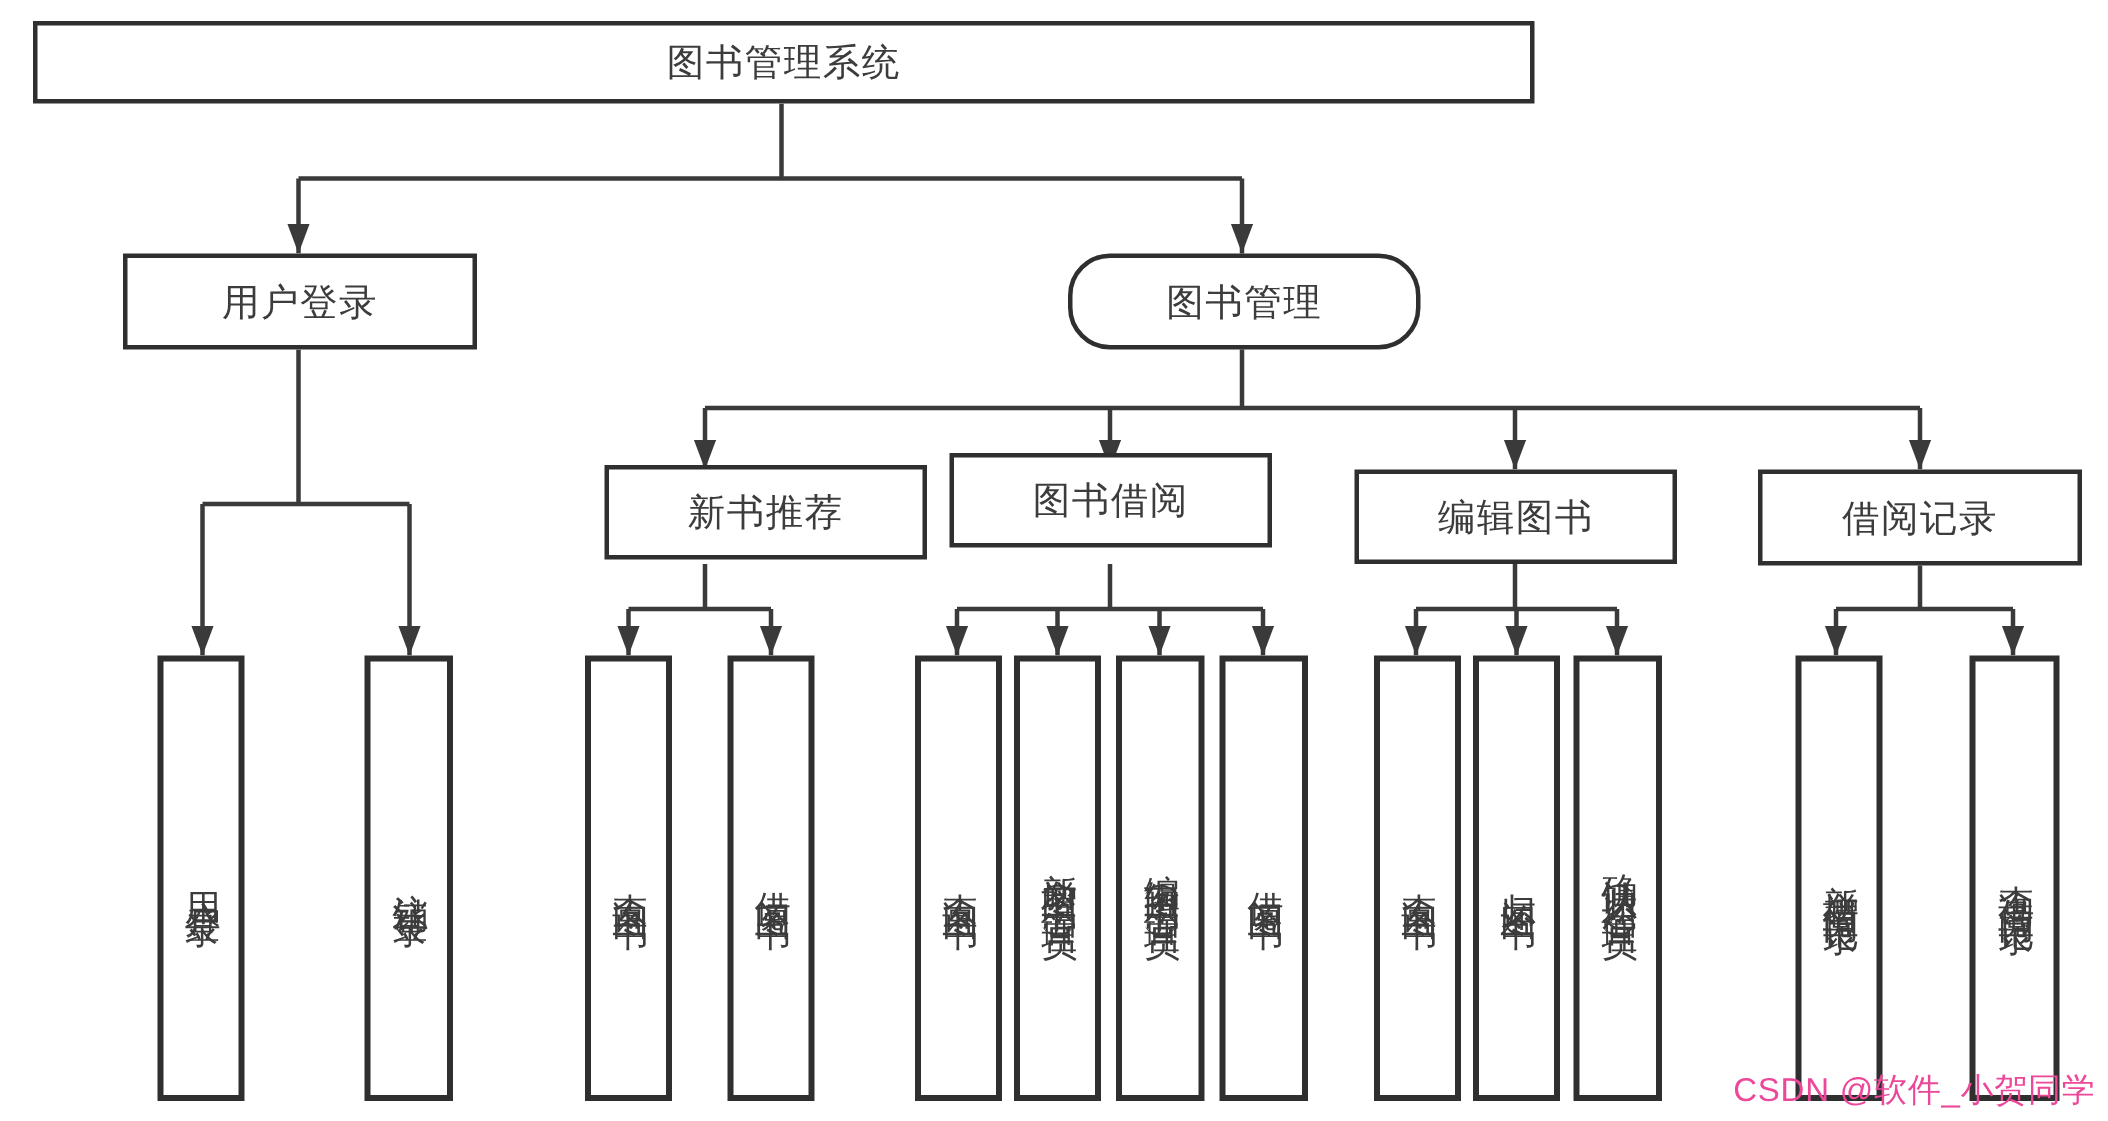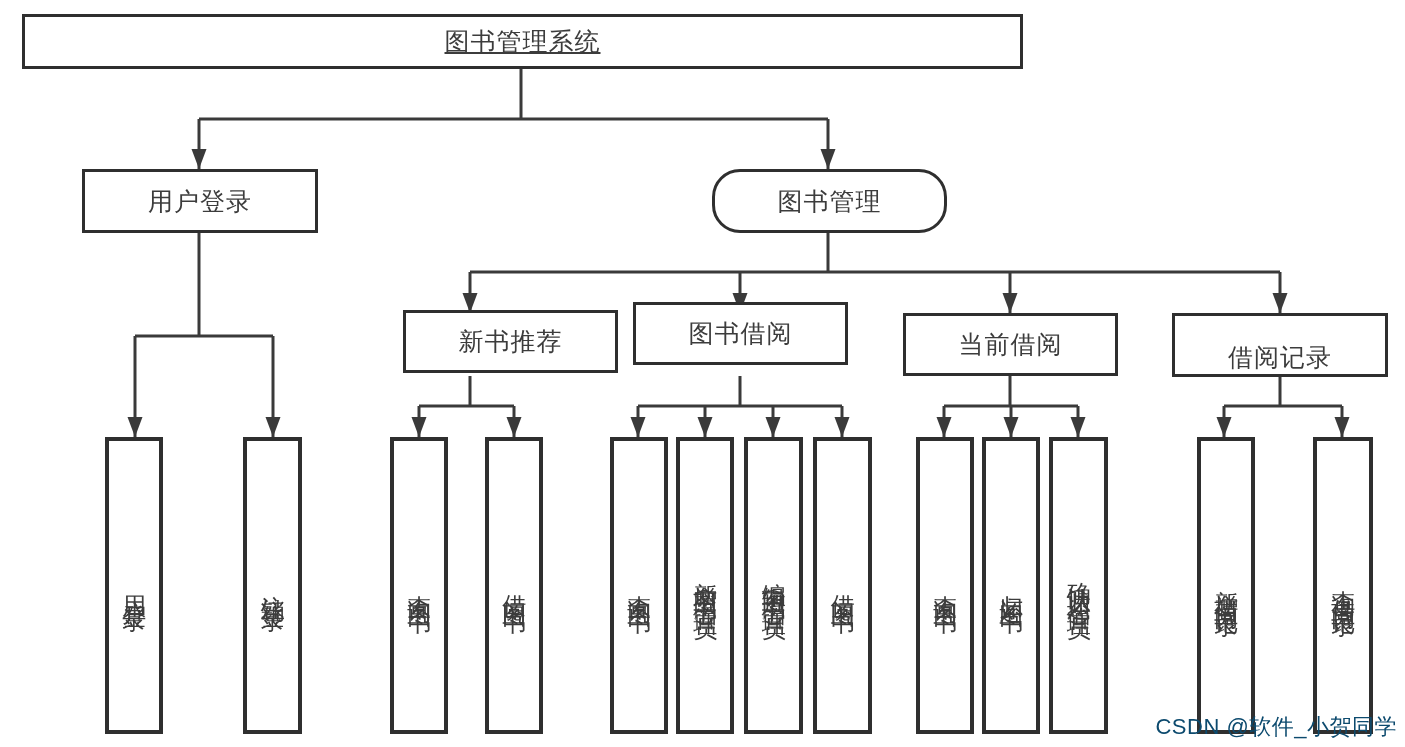--- a/index.html
+++ b/index.html
@@ -50,21 +50,21 @@
     font-size: 24px;
     letter-spacing: 5px;
     line-height: 1.1;
     white-space: nowrap;
   }
   .watermark {
     position: absolute;
     top: 712px;
     right: 8px;
     font-size: 22px;
-    color: #0c4a6e;
+    color: #ec4899;
     letter-spacing: 0.5px;
     white-space: nowrap;
   }
 </style>
 </head>
 <body>
 
 <div class="canvas">
 
   <svg class="wires" viewBox="0 0 1405 747" xmlns="http://www.w3.org/2000/svg">
@@ -97,41 +97,41 @@
     <path marker-end="url(#arrow)" d="M705 406 V437"></path>
     <path marker-end="url(#arrow)" d="M773 406 V437"></path>
     <path marker-end="url(#arrow)" d="M842 406 V437"></path>
     <path marker-end="url(#arrow)" d="M944 406 V437"></path>
     <path marker-end="url(#arrow)" d="M1011 406 V437"></path>
     <path marker-end="url(#arrow)" d="M1078 406 V437"></path>
     <path marker-end="url(#arrow)" d="M1224 406 V437"></path>
     <path marker-end="url(#arrow)" d="M1342 406 V437"></path>
   </svg>
 
-  <div class="box hbox" style="left:22px; top:14px; width:1001px; height:55px;text-decoration:underline;">
+  <div class="box hbox" style="left:22px; top:14px; width:1001px; height:55px;">
     <span>图书管理系统</span>
   </div>
 
   <div class="box hbox" style="left:82px; top:169px; width:236px; height:64px;">
     <span>用户登录</span>
   </div>
   <div class="box hbox" style="left:712px; top:169px; width:235px; height:64px;border-radius:28px;">
     <span>图书管理</span>
   </div>
 
   <div class="box hbox" style="left:363px; top:310px; width:215px; height:63px;margin-left:40px;">
     <span>新书推荐</span>
   </div>
   <div class="box hbox" style="left:633px; top:302px; width:215px; height:63px;">
     <span>图书借阅</span>
   </div>
   <div class="box hbox" style="left:903px; top:313px; width:215px; height:63px;">
-    <span>当前借阅</span>
+    <span>编辑图书</span>
   </div>
-  <div class="box hbox" style="left:1172px; top:313px; width:216px; height:64px;align-items:flex-end;">
+  <div class="box hbox" style="left:1172px; top:313px; width:216px; height:64px;">
     <span>借阅记录</span>
   </div>
 
   <div class="box leaf" style="left:105px; top:437px; width:58px; height:297px;">
     <span>用户登录</span>
   </div>
   <div class="box leaf" style="left:243px; top:437px; width:59px; height:297px;">
     <span>注销登录</span>
   </div>
 

